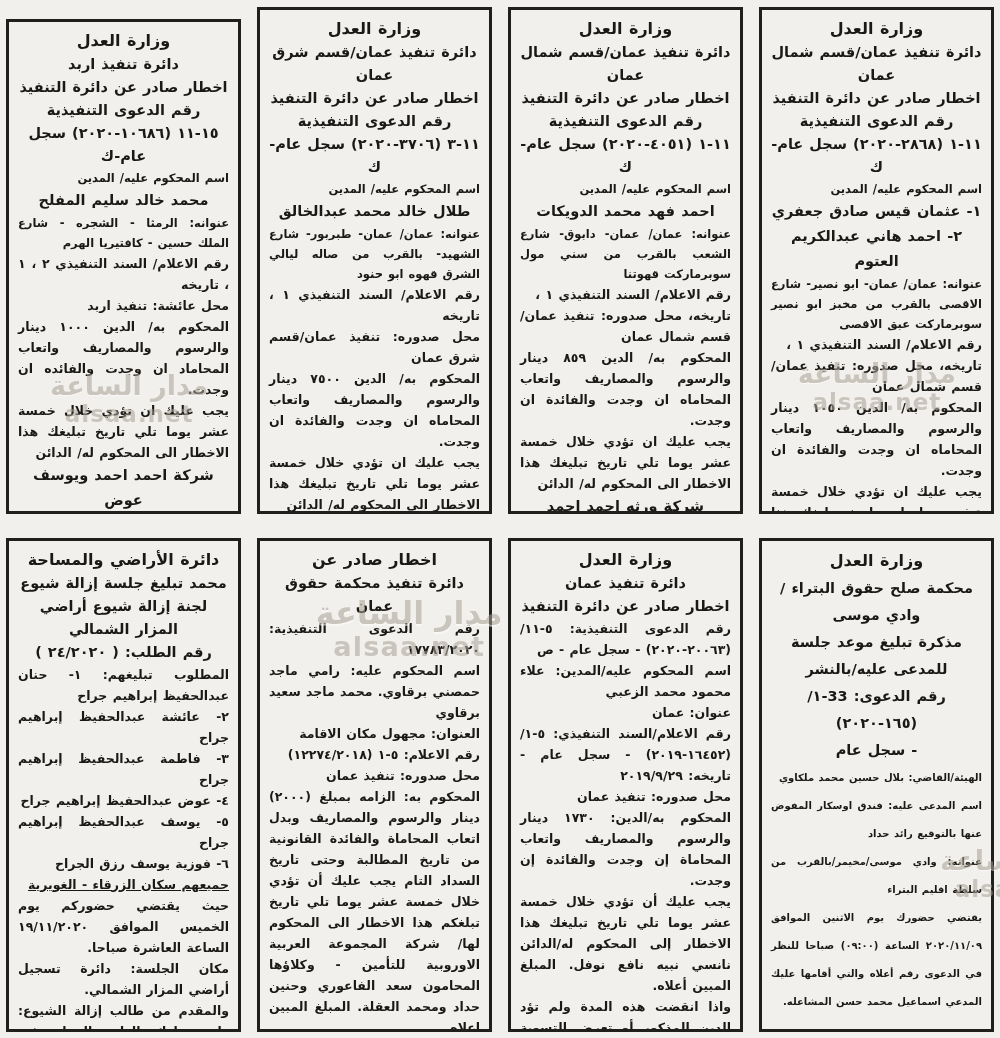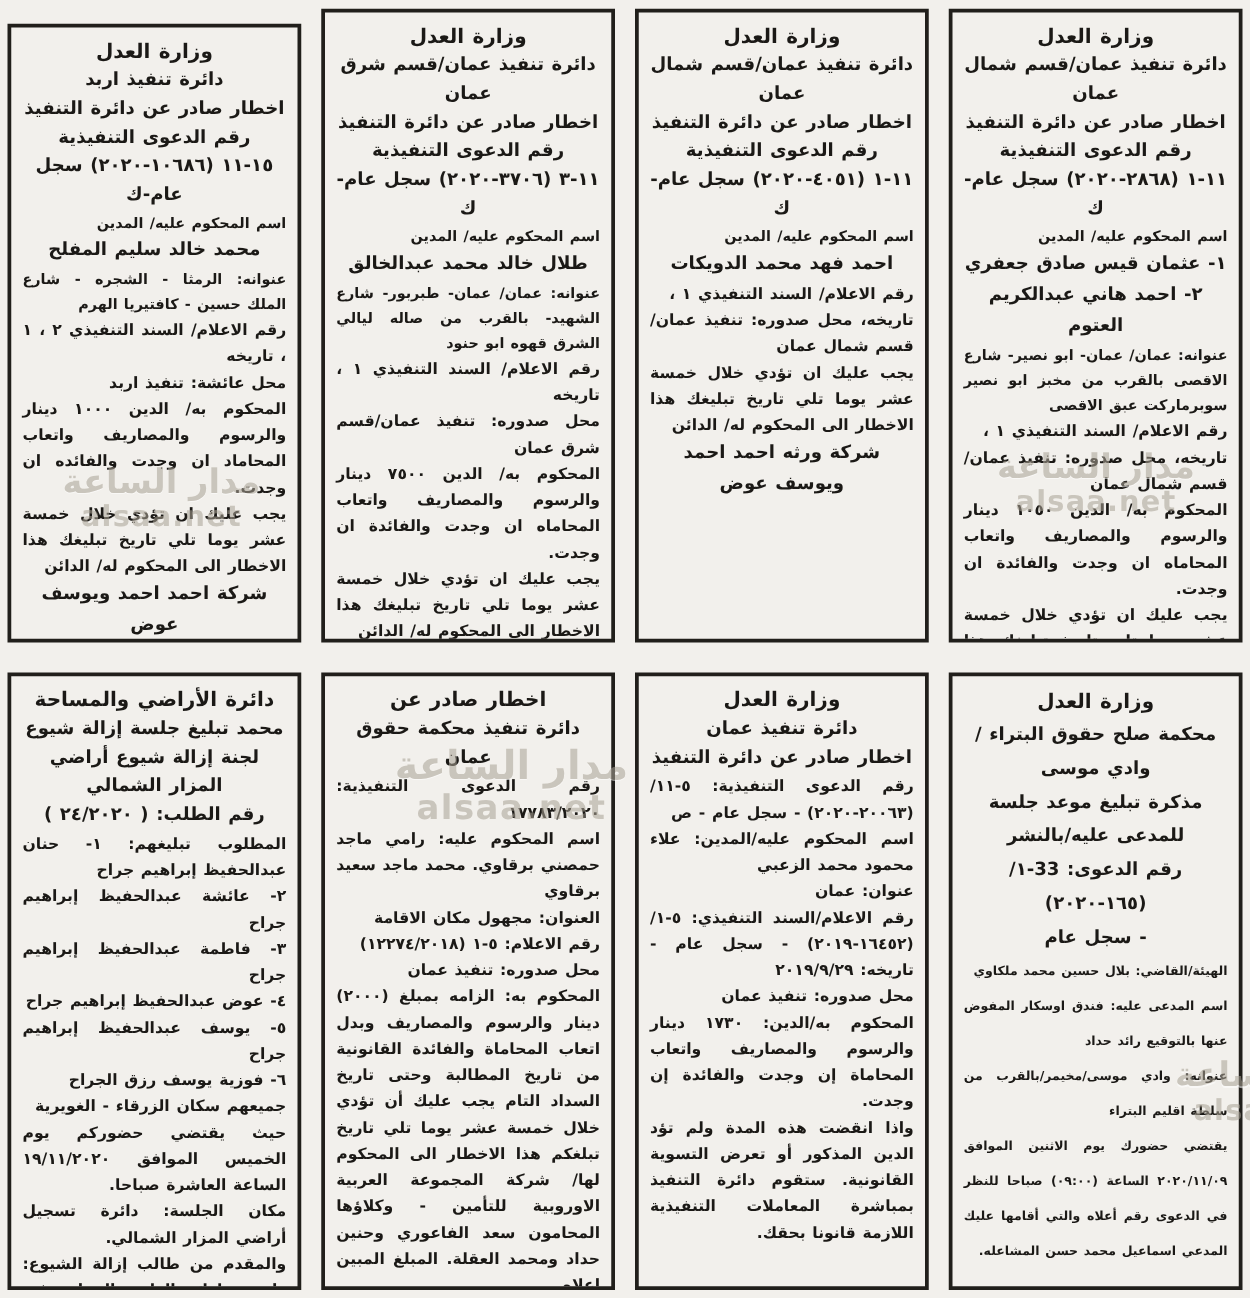--- a/index.html
+++ b/index.html
@@ -31,21 +31,21 @@
     direction:rtl;
   }
   .box.b3{margin-top:12px;}
   .ln{margin:0;color:var(--ink);font-weight:bold;word-spacing:1px;}
   .h1{font-size:16px;line-height:25px;text-align:center;}
   .h2{font-size:14.5px;line-height:23px;text-align:center;}
   .lbl{font-size:11.5px;line-height:20px;text-align:right;}
   .name{font-size:14.5px;line-height:25px;text-align:center;}
   .sm{font-size:11.5px;line-height:20px;text-align:justify;text-align-last:right;}
   .body{font-size:12.5px;line-height:21px;text-align:justify;text-align-last:right;}
-  .right{font-size:12.5px;line-height:21px;text-align:right;}
+  .right{font-size:12.5px;line-height:21px;text-align:right;text-decoration:underline;}
   .airy .ln{line-height:28px;}
   .airy .body{font-size:10px;line-height:28px;}
   .airy .h2{line-height:27px;}
   .wm{
     position:absolute;z-index:3;display:flex;flex-direction:column;align-items:center;
     opacity:.55;pointer-events:none;
   }
   .wm-name{font-size:27px;font-weight:bold;color:var(--wm);text-shadow:0 1px 0 #ffffff;direction:rtl;white-space:nowrap;}
   .wm-url{font-size:23px;font-weight:bold;color:var(--wm);letter-spacing:1px;white-space:nowrap;}
   .wm-a{top:358px;right:44px;}
@@ -73,22 +73,24 @@
       <p class="ln body">يجب عليك ان تؤدي خلال خمسة عشر يوما تلي تاريخ تبليغك هذا الاخطار الى المحكوم له/ الدائن</p>
     </article>
   <article class="box b1">
       <p class="ln h1">وزارة العدل</p>
       <p class="ln h2">دائرة تنفيذ عمان/قسم شمال عمان</p>
       <p class="ln h2">اخطار صادر عن دائرة التنفيذ</p>
       <p class="ln h2">رقم الدعوى التنفيذية</p>
       <p class="ln h2">١١-١ (٤٠٥١-٢٠٢٠) سجل عام-ك</p>
       <p class="ln lbl">اسم المحكوم عليه/ المدين</p>
       <p class="ln name">احمد فهد محمد الدويكات</p>
+      <p class="ln sm">عنوانه: عمان/ عمان- دابوق- شارع الشعب بالقرب من سني مول سوبرماركت قهوتنا</p>
       <p class="ln body">رقم الاعلام/ السند التنفيذي ١ ،</p>
       <p class="ln body">تاريخه، محل صدوره: تنفيذ عمان/قسم شمال عمان</p>
+      <p class="ln body">المحكوم به/ الدين ٨٥٩ دينار والرسوم والمصاريف واتعاب المحاماه ان وجدت والفائدة ان وجدت.</p>
       <p class="ln body">يجب عليك ان تؤدي خلال خمسة عشر يوما تلي تاريخ تبليغك هذا الاخطار الى المحكوم له/ الدائن</p>
       <p class="ln name">شركة ورثه احمد احمد ويوسف عوض</p>
     </article>
   <article class="box b2">
       <p class="ln h1">وزارة العدل</p>
       <p class="ln h2">دائرة تنفيذ عمان/قسم شرق عمان</p>
       <p class="ln h2">اخطار صادر عن دائرة التنفيذ</p>
       <p class="ln h2">رقم الدعوى التنفيذية</p>
       <p class="ln h2">١١-٣ (٣٧٠٦-٢٠٢٠) سجل عام-ك</p>
       <p class="ln lbl">اسم المحكوم عليه/ المدين</p>
@@ -129,20 +131,21 @@
   <article class="box b5">
       <p class="ln h1">وزارة العدل</p>
       <p class="ln h2">دائرة تنفيذ عمان</p>
       <p class="ln h2">اخطار صادر عن دائرة التنفيذ</p>
       <p class="ln body">رقم الدعوى التنفيذية: ٥-١١/ (٢٠٠٦٣-٢٠٢٠) - سجل عام - ص</p>
       <p class="ln body">اسم المحكوم عليه/المدين: علاء محمود محمد الزعبي</p>
       <p class="ln body">عنوان: عمان</p>
       <p class="ln body">رقم الاعلام/السند التنفيذي: ٥-١/ (١٦٤٥٢-٢٠١٩) - سجل عام - تاريخه: ٢٠١٩/٩/٢٩</p>
       <p class="ln body">محل صدوره: تنفيذ عمان</p>
       <p class="ln body">المحكوم به/الدين: ١٧٣٠ دينار والرسوم والمصاريف واتعاب المحاماة إن وجدت والفائدة إن وجدت.</p>
+      <p class="ln body">يجب عليك أن تؤدي خلال خمسة عشر يوما تلي تاريخ تبليغك هذا الاخطار إلى المحكوم له/الدائن نانسي نبيه نافع نوفل. المبلغ المبين أعلاه.</p>
       <p class="ln body">واذا انقضت هذه المدة ولم تؤد الدين المذكور أو تعرض التسوية القانونية. ستقوم دائرة التنفيذ بمباشرة المعاملات التنفيذية اللازمة قانونا بحقك.</p>
     </article>
   <article class="box b6">
       <p class="ln h1">اخطار صادر عن</p>
       <p class="ln h2">دائرة تنفيذ محكمة حقوق عمان</p>
       <p class="ln body">رقم الدعوى التنفيذية: ١٧٧٨٣/٢٠٢٠</p>
       <p class="ln body">اسم المحكوم عليه: رامي ماجد حمصني برقاوي. محمد ماجد سعيد برقاوي</p>
       <p class="ln body">العنوان: مجهول مكان الاقامة</p>
       <p class="ln body">رقم الاعلام: ٥-١ (١٢٢٧٤/٢٠١٨)</p>
       <p class="ln body">محل صدوره: تنفيذ عمان</p>

